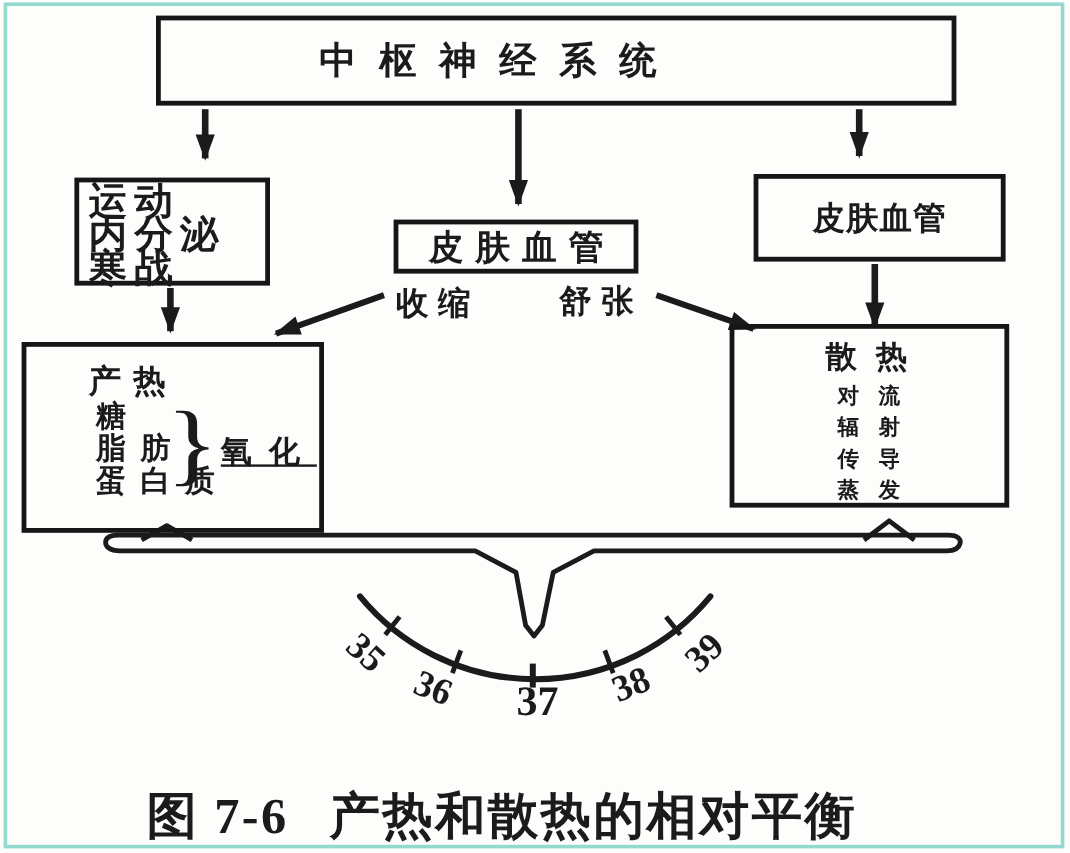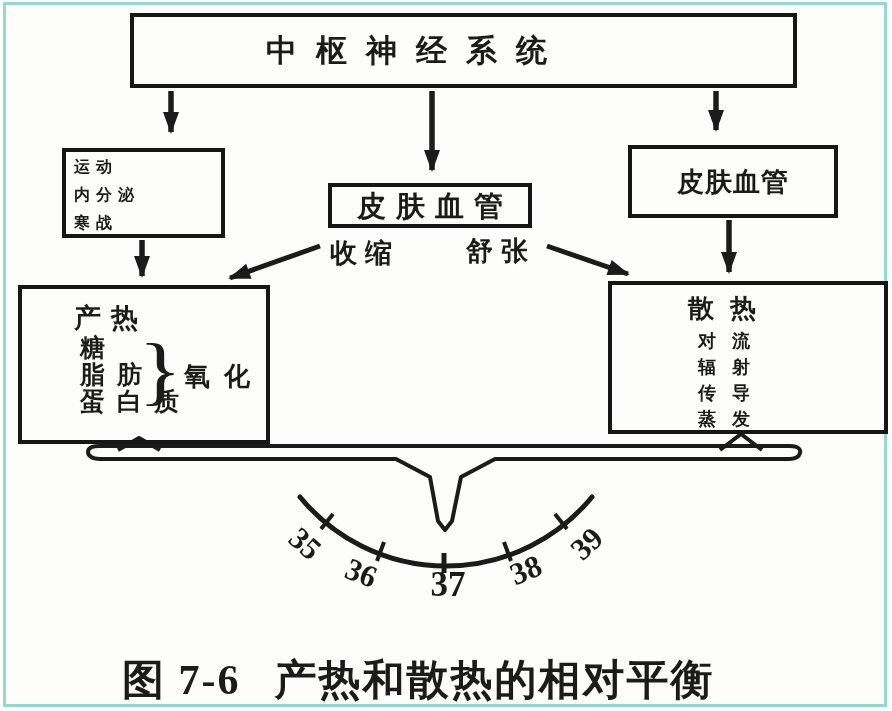--- a/index.html
+++ b/index.html
@@ -35,21 +35,21 @@
   }
   .cns-box {
     left: 130px; top: 13px; width: 667px; height: 75px;
     display: flex; align-items: center; justify-content: center;
     padding-right: 95px;
     font-size: 31px; letter-spacing: 19px; white-space: nowrap;
   }
   .left-eff-box {
     left: 62px; top: 148px; width: 163px; height: 90px;
     padding: 1px 0 12px 8px;
-    font-size: 16px; line-height: 28px; letter-spacing: 6px;
+    font-size: 32px; line-height: 28px; letter-spacing: 6px;
   }
   .skin-box {
     left: 328px; top: 183px; width: 204px; height: 45px;
     display: flex; align-items: flex-start; justify-content: center;
     font-size: 29px; letter-spacing: 10px; text-indent: 10px;
     white-space: nowrap;
   }
   .right-eff-box {
     left: 628px; top: 145px; width: 210px; height: 73px;
     display: flex; flex-direction: column; align-items: center; justify-content: center;
@@ -74,23 +74,23 @@
     font-size: 25px; line-height: 27px; letter-spacing: 12px;
     white-space: nowrap;
   }
   .brace {
     position: absolute; left: 120px; top: 42px;
     font-size: 76px; line-height: 78px; font-weight: normal;
     transform: scaleX(1.2);
   }
   .oxidation {
     position: absolute; left: 162px; top: 70px;
-    font-size: 26px; letter-spacing: 14px; white-space: nowrap;
-  }
-  .loss-box { left: 608px; top: 281px; width: 280px; height: 153px; padding-left: 40px; }
+    font-size: 26px; letter-spacing: 14px; white-space: nowrap; text-decoration: underline;
+  }
+  .loss-box { left: 608px; top: 270px; width: 233px; height: 153px; padding-left: 40px; }
   .loss-title {
     position: absolute; left: 76px; top: 6px;
     font-size: 26px; letter-spacing: 16px; white-space: nowrap;
   }
   .loss-modes {
     position: absolute; left: 86px; top: 43px;
     font-size: 18px; line-height: 26px; letter-spacing: 16px;
     white-space: nowrap;
   }
   .caption {

